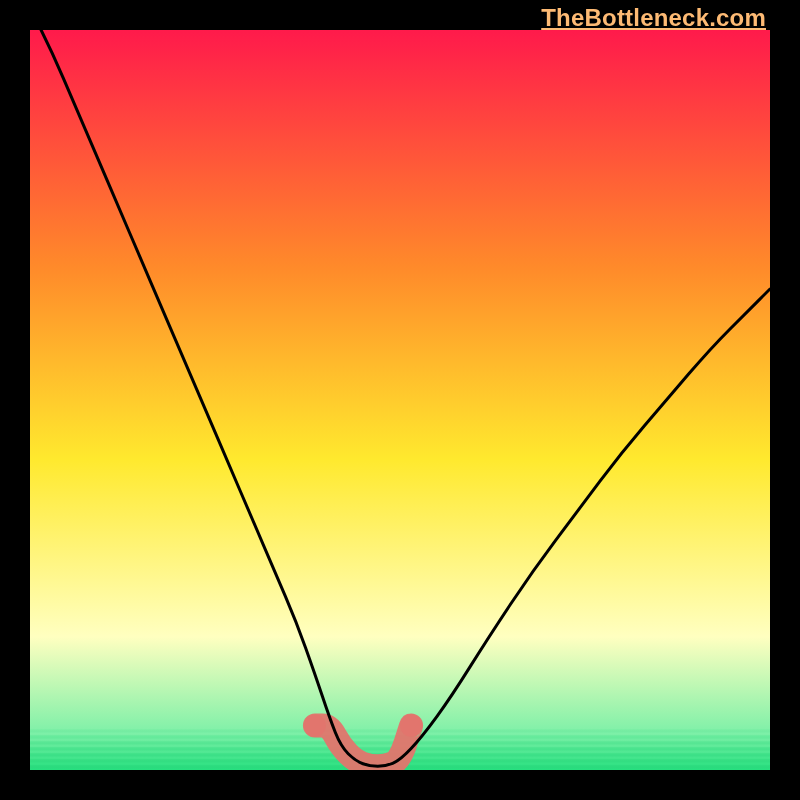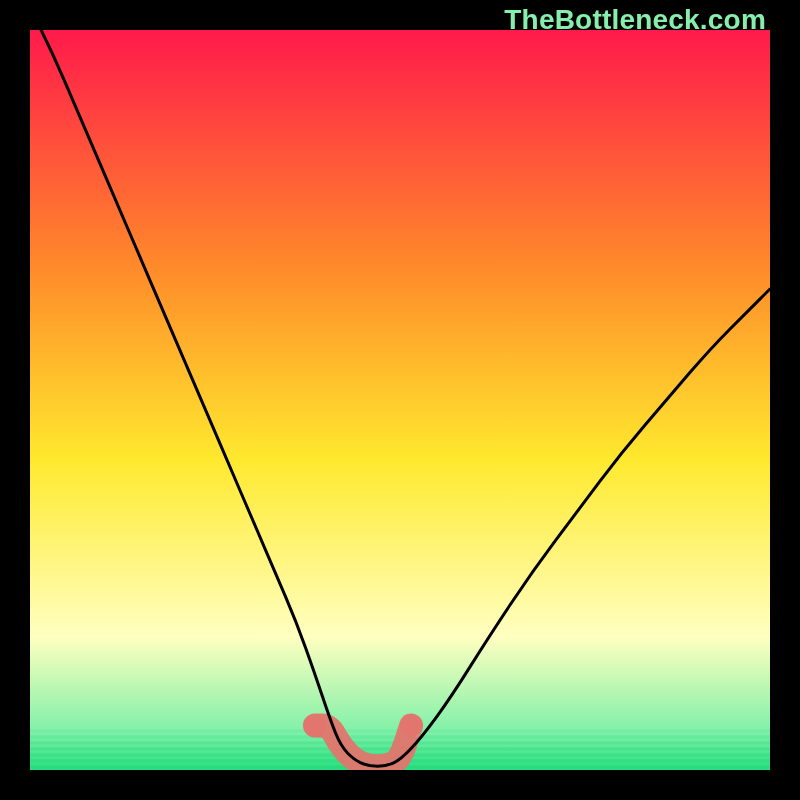--- a/index.html
+++ b/index.html
@@ -21,25 +21,26 @@
     left: 30px;
     top: 30px;
     width: 740px;
     height: 740px;
     overflow: hidden;
   }
   .watermark {
     position: absolute;
     top: 4px;
     right: 34px;
-    color: #86efac;
-    font-size: 28px;
+    color: #fdba74;
+    font-size: 24px;
     font-weight: 600;
     letter-spacing: 0.2px;
     user-select: none;
+    text-decoration: underline;
   }
   svg { display: block; }
 </style>
 </head>
 <body>
 
 <div class="frame">
   <div class="plot">
     <svg id="chart-svg" width="740" height="740" viewBox="0 0 740 740">
       <defs>

